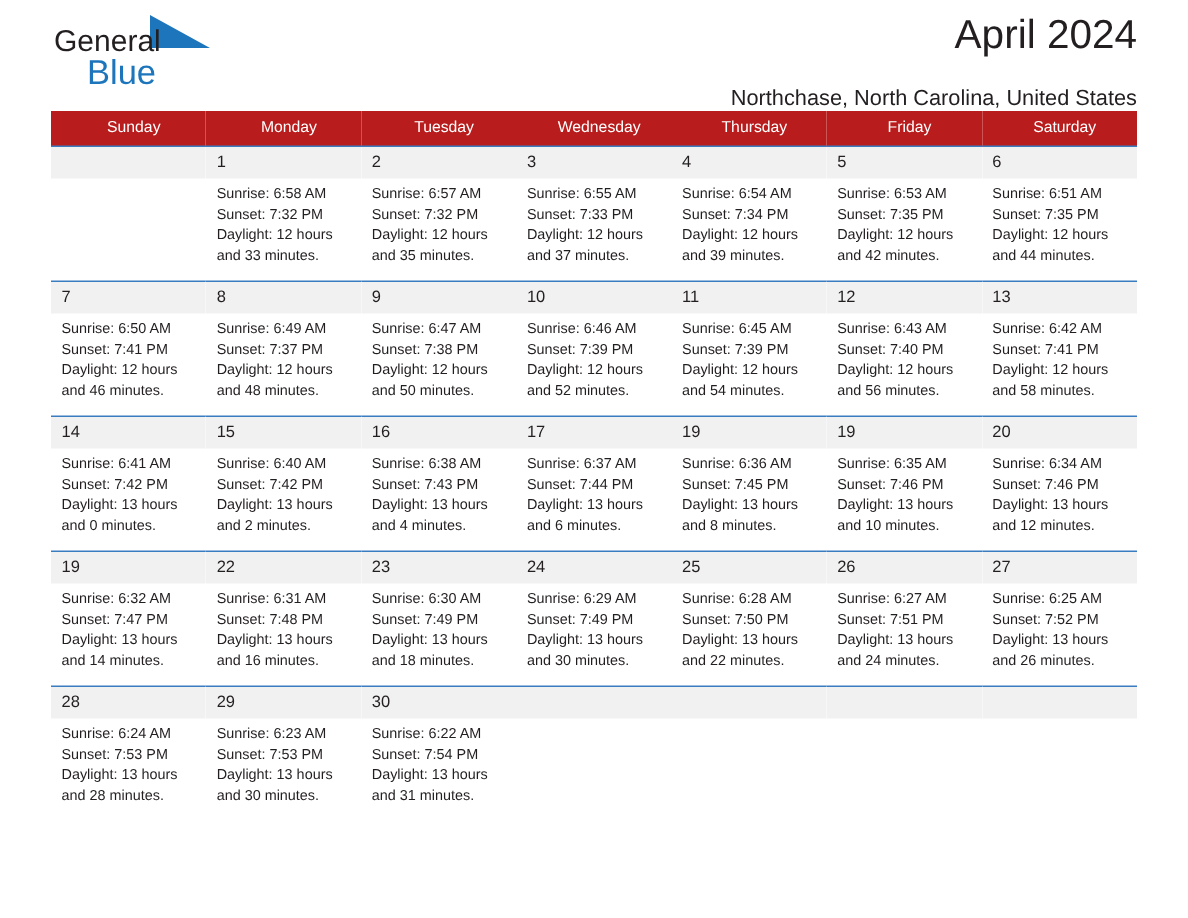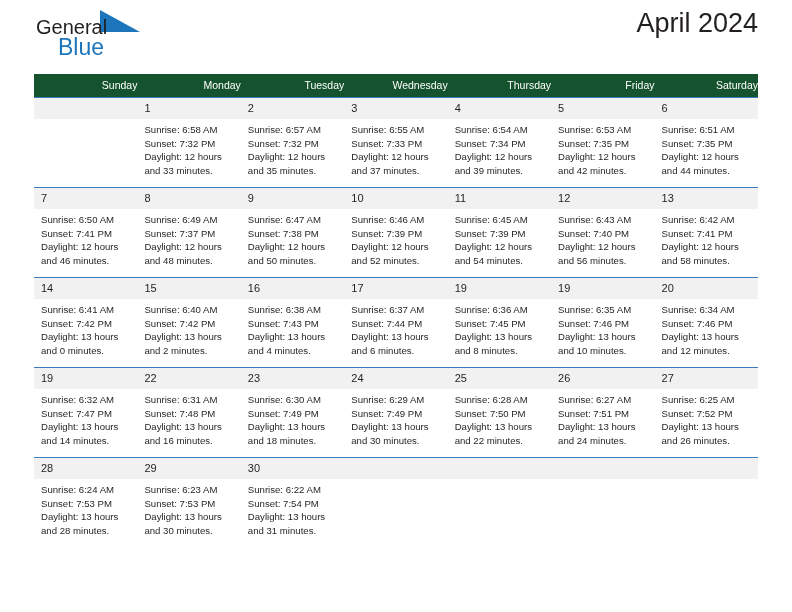--- a/index.html
+++ b/index.html
@@ -76,25 +76,25 @@
 
   
   .calendar {
     width: 724px;
     border-collapse: collapse;
     table-layout: fixed;
   }
   .calendar col { width: 103.43px; }
 
   thead th {
-    background: #14532d;
+    background: #b91c1c;
     color: #ffffff;
     font-size: 10.5px;
     font-weight: normal;
-    text-align: right;
+    text-align: center;
     padding: 5px 0 6px 7px;
     height: 12px;
     border: none;
   }
 
   tbody tr.week {
     vertical-align: top;
   }
   tbody td.day {
     border-top: 1.5px solid #3a7cc0;
@@ -130,20 +130,21 @@
 
     <div class="brand">
       <span class="brand-line1">General</span><span class="brand-tri"><svg width="44" height="26" viewBox="0 0 44 26">
             <polygon points="2,24 42,24 2,2" fill="#1d76bc"></polygon>
           </svg></span>
       <div class="brand-line2">Blue</div>
     </div>
 
     <div class="title-block">
       <div class="cal-title">April 2024</div>
+      <div class="cal-subtitle">Northchase, North Carolina, United States</div>
     </div>
 
   </div>
 
   <table class="calendar">
     <colgroup>
       <col>
         <col>
         <col>
         <col>

